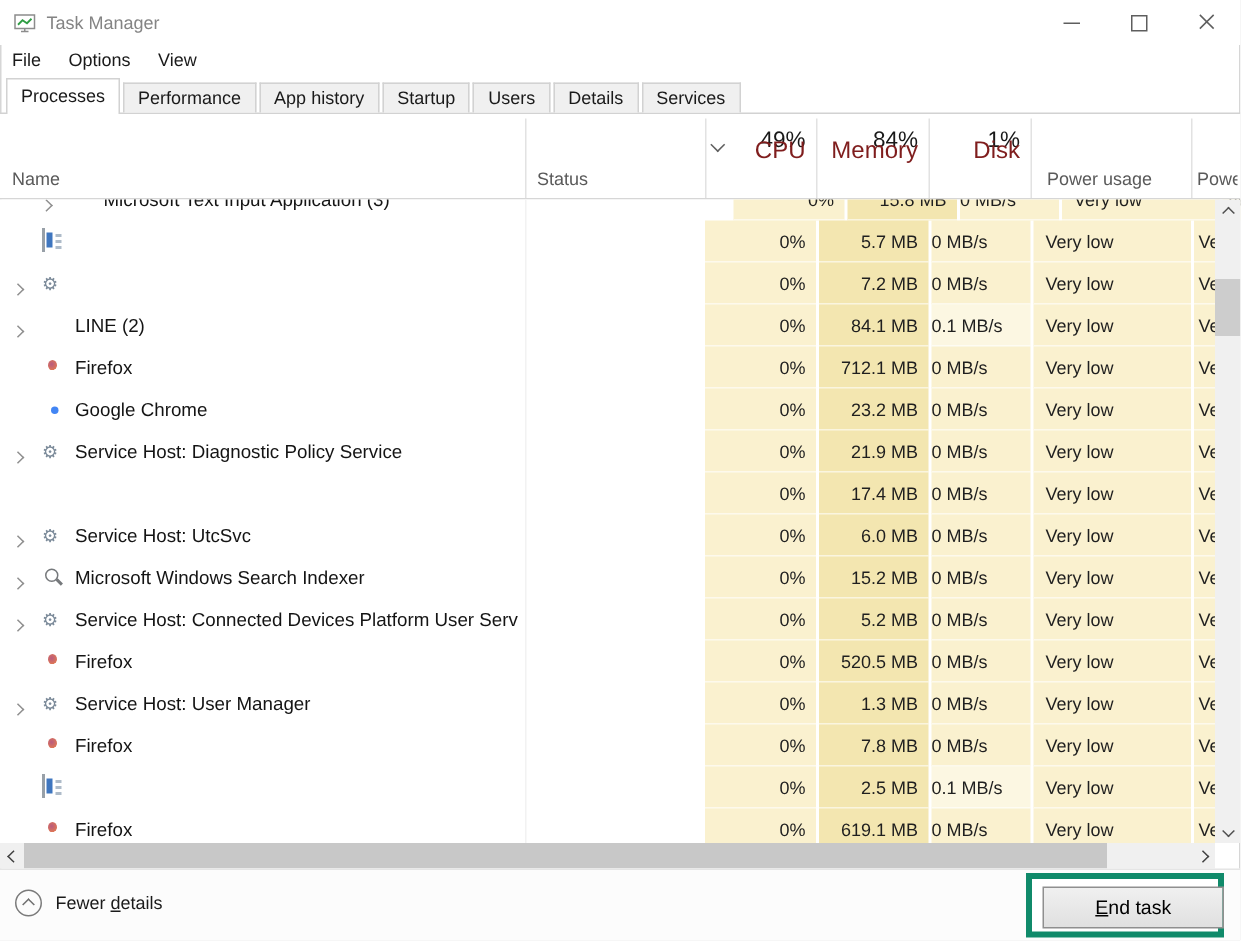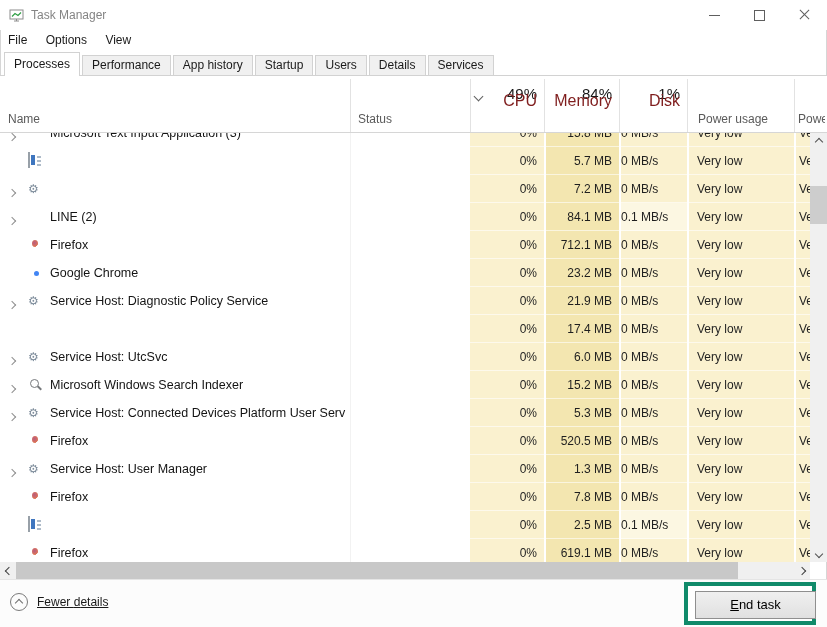--- a/index.html
+++ b/index.html
@@ -44,21 +44,21 @@
   
   .chev{display:inline-block;width:6px;height:6px;border-style:solid;border-color:#5f5f5f;border-width:0;}
   .chev-down{border-right-width:1.5px;border-bottom-width:1.5px;transform:rotate(45deg);}
   .chev-up{border-left-width:1.5px;border-top-width:1.5px;transform:rotate(45deg);}
   .chev-left{border-left-width:1.5px;border-bottom-width:1.5px;transform:rotate(45deg);}
   .chev-right{border-top-width:1.5px;border-right-width:1.5px;transform:rotate(45deg);}
   
   .tbody{position:absolute;top:133px;left:0;width:827px;height:429px;overflow:hidden;background:#fff;}
   .vline-status{position:absolute;left:350px;top:0;bottom:0;width:1px;background:#f2f2f2;}
   .row{position:relative;height:28px;}
-  .row:first-of-type{margin-top:-14px;}
+  .row:first-of-type{margin-top:-14px;margin-left:19px;}
   .expander{position:absolute;left:9px;top:10px;visibility:hidden;}
   .expander .chev{width:5px;height:5px;border-color:#8f8f8f;}
   .row.expandable .expander{visibility:visible;}
   .proc-icon{position:absolute;left:28px;top:6px;width:16px;height:16px;box-sizing:border-box;}
   .proc-name{position:absolute;left:50px;top:0;line-height:28px;font-size:12.5px;color:#141414;
     white-space:nowrap;max-width:296px;overflow:hidden;}
   .cell{position:absolute;top:0;height:28px;line-height:28px;font-size:12px;color:#1f1f1f;
     box-sizing:border-box;background:var(--heat-low);box-shadow:inset 0 -1px 0 rgba(255,255,255,.6);}
   .c-cpu{left:470px;width:74px;text-align:right;padding-right:7px;}
   .c-mem{left:546px;width:73px;text-align:right;padding-right:7px;background:var(--heat-mem);}
@@ -97,21 +97,21 @@
   .vscroll .arrow.down{bottom:0;}
   .vthumb{position:absolute;left:0;top:53px;width:17px;height:38px;background:#cdcdcd;}
   .hscroll{position:absolute;left:0;top:562px;width:810px;height:17px;background:#f0f0f0;}
   .hscroll .arrow{position:absolute;top:0;width:17px;height:17px;text-align:center;}
   .hscroll .arrow .chev{margin-top:6px;width:5px;height:5px;border-color:#404040;}
   .hscroll .arrow.left{left:0;}
   .hscroll .arrow.right{right:0;}
   .hthumb{position:absolute;left:16px;top:0;width:722px;height:17px;background:#c8c8c8;}
   
   .footer{position:absolute;left:0;top:579px;width:827px;height:48px;background:#fcfcfc;border-top:1px solid #e5e5e5;box-sizing:border-box;}
-  .fewer{position:absolute;left:10px;top:13px;display:flex;align-items:center;cursor:default;text-decoration:underline;}
+  .fewer{position:absolute;left:10px;top:13px;display:flex;align-items:center;cursor:default;}
   .fewer-circle{width:18px;height:18px;border:1px solid #7a7a7a;border-radius:50%;box-sizing:border-box;position:relative;}
   .fewer-circle .chev{position:absolute;left:5px;top:6px;width:5px;height:5px;border-color:#6f6f6f;}
   .fewer-label{margin-left:9px;font-size:12px;color:#1a1a1a;}
   .fewer-label u{text-decoration:underline;}
   .annotation-box{position:absolute;left:684px;top:2px;width:132px;height:43px;border:4px solid var(--annotation);box-sizing:border-box;background:#fff;}
   .end-task-btn{position:absolute;left:7px;top:5px;width:121px;height:28px;background:linear-gradient(#f0f0f0,#e0e0e0);
     border:1px solid #8f8f8f;box-sizing:border-box;text-align:center;line-height:26px;font-size:13px;color:#000;}
   .end-task-btn u{text-decoration:underline;}
 </style>
 </head>
@@ -305,21 +305,21 @@
         <span class="cell c-disk">0 MB/s</span>
         <span class="cell c-pow">Very low</span>
         <span class="cell c-trend">Ve</span>
       </div>
 
       <div class="row expandable">
         <span class="expander"><i class="chev chev-right"></i></span>
         <span class="proc-icon icon-gear"></span>
         <span class="proc-name">Service Host: Connected Devices Platform User Service...</span>
         <span class="cell c-cpu">0%</span>
-        <span class="cell c-mem">5.3 MB</span>
+        <span class="cell c-mem">5.2 MB</span>
         <span class="cell c-disk">0 MB/s</span>
         <span class="cell c-pow">Very low</span>
         <span class="cell c-trend">Ve</span>
       </div>
 
       <div class="row">
         
         <span class="proc-icon icon-firefox"></span>
         <span class="proc-name">Firefox</span>
         <span class="cell c-cpu">0%</span>

